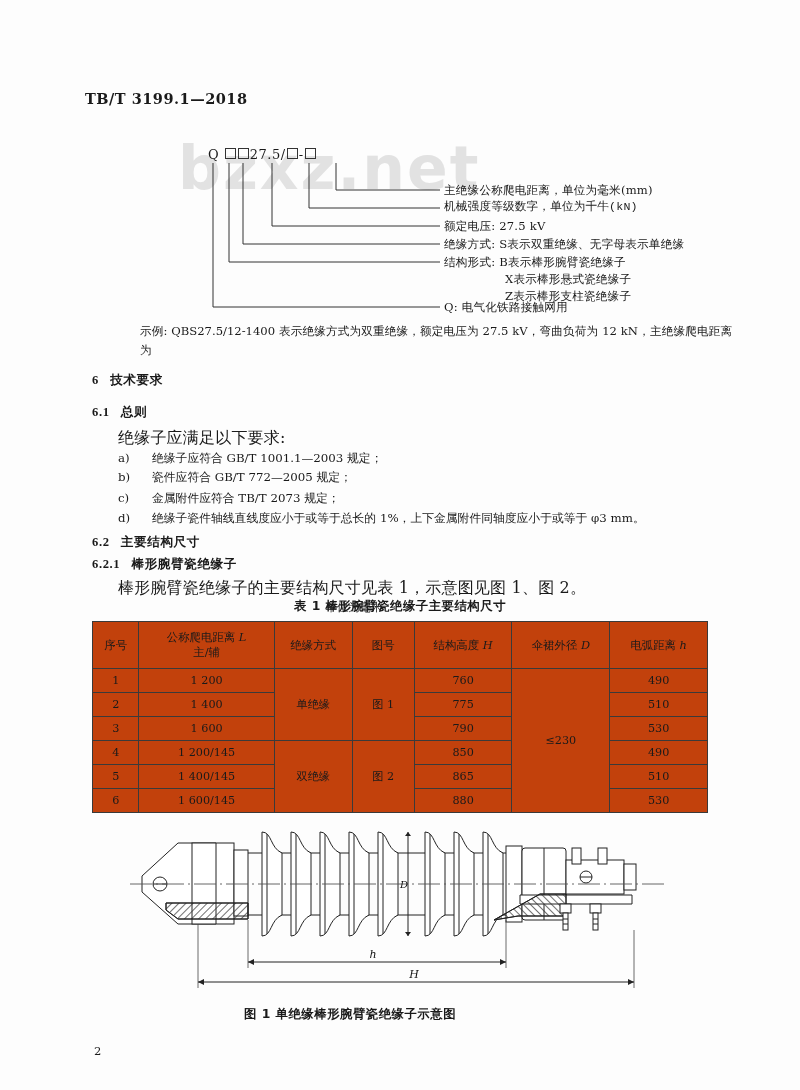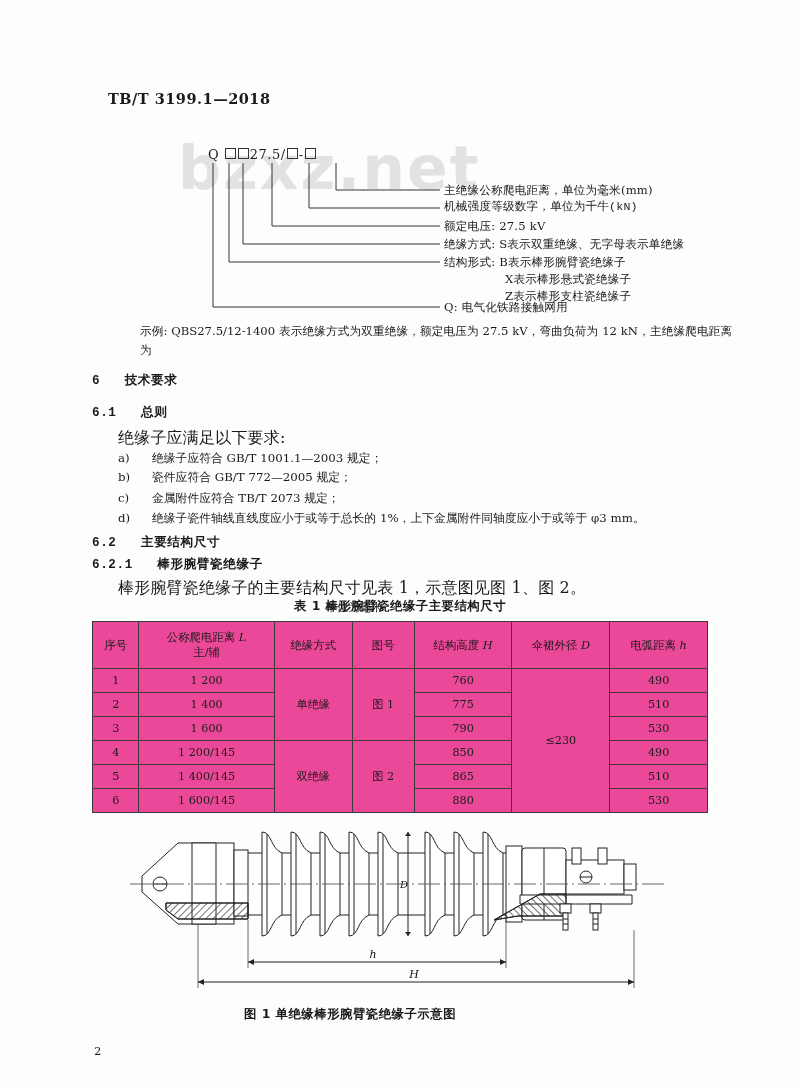--- a/index.html
+++ b/index.html
@@ -34,21 +34,21 @@
     color: #e2e2e2;
     user-select: none;
     pointer-events: none;
     z-index: 0;
     white-space: nowrap;
   }
 
   
   .doc-header {
     position: absolute;
-    left: 108px;
+    left: 85px;
     top: 90px;
     font-family: "DejaVu Serif", "Liberation Serif", serif;
     font-weight: bold;
     font-size: 14.5px;
     letter-spacing: 0.5px;
     z-index: 2;
   }
 
   
   .desig-wrap {
@@ -94,21 +94,21 @@
     font-size: 11.6px;
     line-height: 19px;
     text-align: justify;
     z-index: 2;
   }
   .example-par .lead { padding-left: 28px; }
 
   
   .h1 {
     position: absolute;
-    font-family: Liberation Mono, monospace;
+    font-family: Liberation Serif, serif;
     font-weight: bold;
     font-size: 12.6px;
     letter-spacing: 0.6px;
     z-index: 2;
     white-space: nowrap;
   }
   .body-line {
     position: absolute;
     font-family: "DejaVu Serif", "Liberation Serif", serif;
     font-size: 16px;
@@ -153,21 +153,21 @@
   }
   table.spec {
     position: absolute;
     left: 92px;
     top: 621px;
     width: 616px;
     border-collapse: collapse;
     font-family: "DejaVu Serif", "Liberation Serif", serif;
     font-size: 11.2px;
     z-index: 2;
-    background: #ec4899;
+    background: #c2410c;
   }
   table.spec th, table.spec td {
     border: 1px solid #3a3a3a;
     text-align: center;
     vertical-align: middle;
     padding: 0;
     font-weight: normal;
   }
   table.spec thead th {
     height: 46px;

